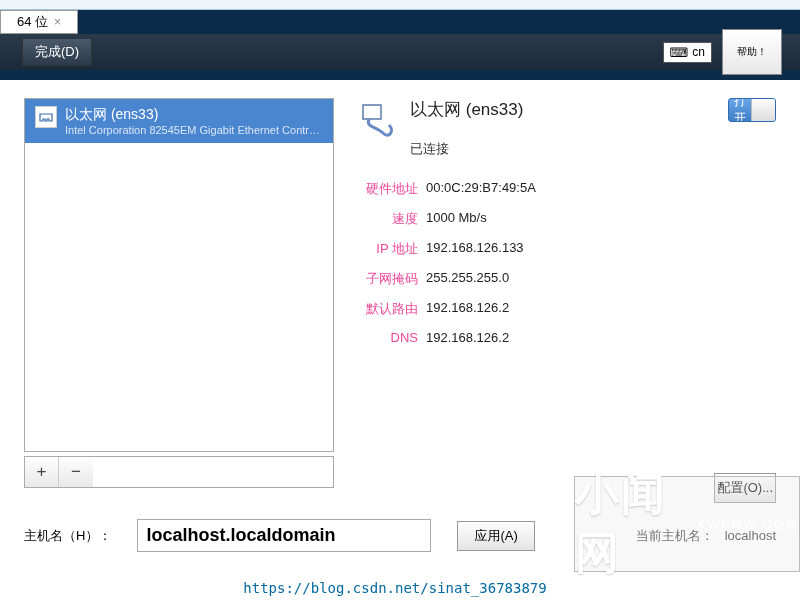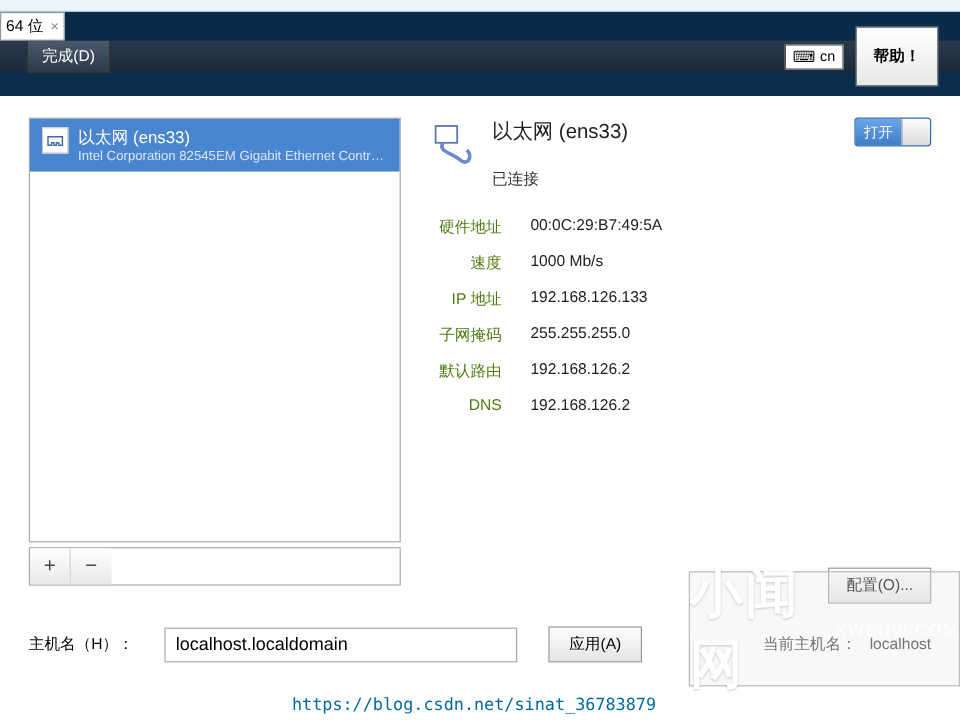--- a/index.html
+++ b/index.html
@@ -18,32 +18,32 @@
       height: 10px;
       background: #edf5fb;
       border-bottom: 1px solid #a8c5e0;
     }
 
     .tab {
       position: absolute;
       top: 10px; left: 0;
       background: #fff;
       border: 1px solid #999;
-      padding: 2px 4px;
+      padding: 2px 16px;
       font-size: 13px;
       display: flex;
       align-items: center;
       gap: 6px;
     }
     .tab-close { color: #888; font-size: 12px; cursor: pointer; }
 
     .toolbar {
       position: absolute;
       top: 34px; left: 0; right: 0;
-      height: 26px;
+      height: 36px;
       background: linear-gradient(180deg, #2a3a4a 0%, #1a2a3a 100%);
       display: flex;
       align-items: center;
     }
     .done-btn {
       margin-left: 22px;
       background: linear-gradient(180deg, #4a5a6a 0%, #2a3a4a 100%);
       color: #fff;
       border: 1px solid #333;
       border-top: none;
@@ -64,22 +64,21 @@
       font-size: 12px;
       display: flex;
       align-items: center;
       gap: 4px;
     }
     .ime-indicator .kb { font-size: 13px; }
     .help-btn {
       background: linear-gradient(180deg, #fff 0%, #e8e8e8 100%);
       border: 1px solid #888;
       padding: 15px 14px;
-      font-size: 13px;
-      font-weight: bold;
+      font-size: 10px;
     }
 
     .panel {
       position: absolute;
       top: 80px; left: 0; right: 0;
       bottom: 0;
       background: #fff;
     }
 
     .left-col {
@@ -147,21 +146,21 @@
       display: flex;
       align-items: center;
       justify-content: center;
       margin-top: 2px;
     }
     .eth-title { font-size: 17px; color: #222; }
     .eth-status { font-size: 13px; color: #333; margin-top: 19px; }
 
     .toggle {
       margin-left: auto;
-      width: 64px; height: 24px;
+      width: 48px; height: 24px;
       border: 1px solid #2e6bb0;
       border-radius: 3px;
       background: linear-gradient(180deg, #6aa5e8 0%, #3e7ec7 100%);
       display: flex;
       align-items: center;
       overflow: hidden;
       cursor: pointer;
     }
     .toggle-label {
       flex: 1;
@@ -181,50 +180,51 @@
     }
     .detail-row {
       display: flex;
       margin-bottom: 12px;
       font-size: 13px;
       color: #333;
     }
     .detail-row .k {
       width: 60px;
       text-align: right;
-      color: #4d7c0f;
-      margin-right: 24px;
+      color: #ec4899;
+      margin-right: 8px;
     }
     .detail-row .v { color: #222; }
 
     .config-btn-wrap {
       position: absolute;
       top: 375px; right: 0;
     }
     .config-btn {
       background: linear-gradient(180deg, #fdfdfd 0%, #e5e5e5 100%);
       border: 1px solid #999;
-      padding: 5px 14px;
+      padding: 5px 2px;
       font-size: 13px;
       cursor: pointer;
     }
 
     .hostname-row {
       position: absolute;
       bottom: 48px; left: 24px; right: 24px;
       display: flex;
       align-items: center;
       gap: 26px;
       font-size: 13px;
     }
     .hostname-input {
       flex: 0 0 294px;
       border: 1px solid #aaa;
       padding: 5px 8px;
-      font-size: 15px;
+      font-size: 18px;
+      font-weight: bold;
     }
     .apply-btn {
       background: linear-gradient(180deg, #fdfdfd 0%, #e5e5e5 100%);
       border: 1px solid #999;
       padding: 5px 16px;
       font-size: 13px;
       cursor: pointer;
       text-align: center;
     }
     .current-host {

